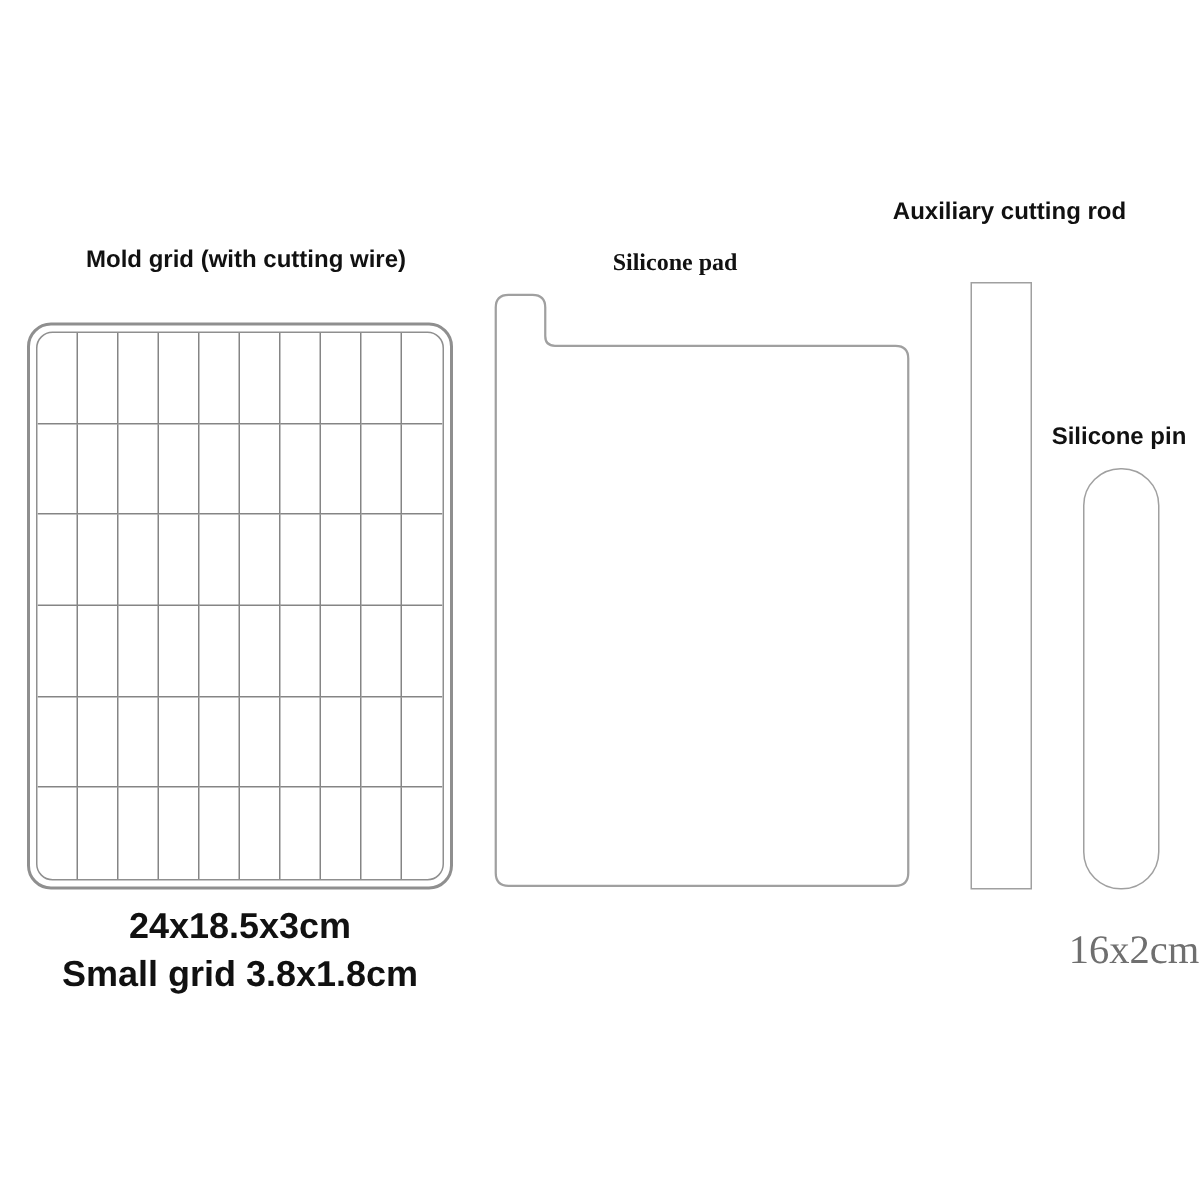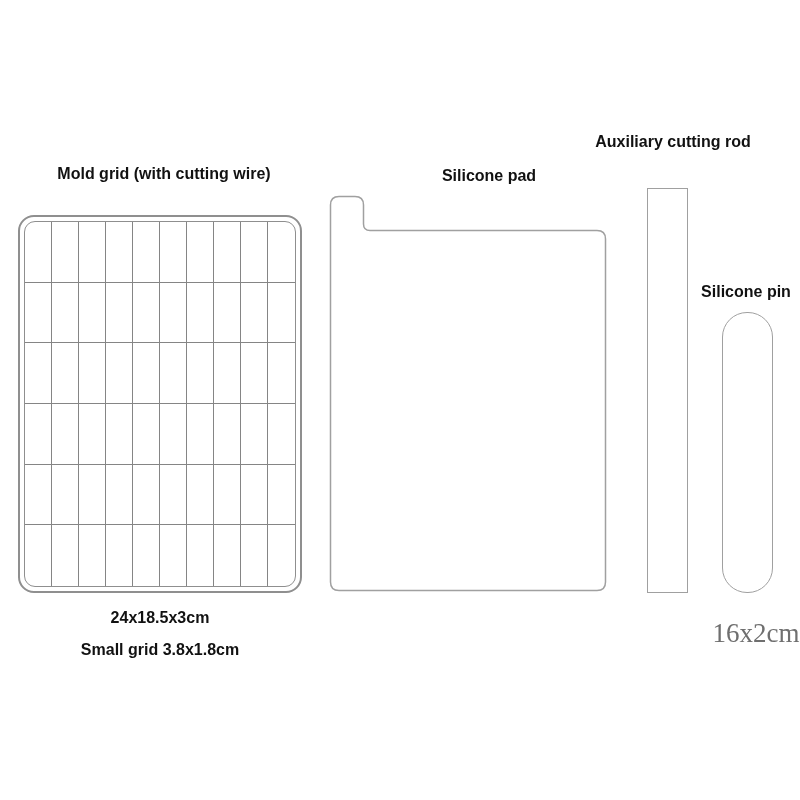--- a/index.html
+++ b/index.html
@@ -22,21 +22,21 @@
     font-weight: bold;
     font-size: 16px;
     line-height: 20px;
     color: var(--label-text, #111);
     white-space: nowrap;
     transform: translateX(-50%);
   }
   .dim-black {
     position: absolute;
     font-weight: bold;
-    font-size: 16px;
+    font-size: 24px;
     line-height: 32px;
     color: var(--label-text, #111);
     text-align: center;
     white-space: nowrap;
     transform: translateX(-50%);
   }
   .dim-gray {
     position: absolute;
     font-family: "Liberation Serif", serif;
     font-size: 27px;
@@ -177,21 +177,21 @@
           <div class="grid-cell no-r no-b"></div>
         </div>
     </div>
   </div>
 
   <div class="dim-black" style="left:160px; top:602px;">
     <div>24x18.5x3cm</div>
     <div>Small grid 3.8x1.8cm</div>
   </div>
 
-  <div class="part-title" style="left:489px; top:166px;">Silicone pad</div>
+  <div class="part-title" style="left:450px; top:166px;font-family:Liberation Serif, serif;">Silicone pad</div>
 
   <svg class="pad-svg" viewBox="0 0 279 400">
     <path d="M 1.5 388
              V 11
              Q 1.5 2.5 10 2.5
              H 26
              Q 34.5 2.5 34.5 11
              V 30
              Q 34.5 36.5 41 36.5
              H 268

